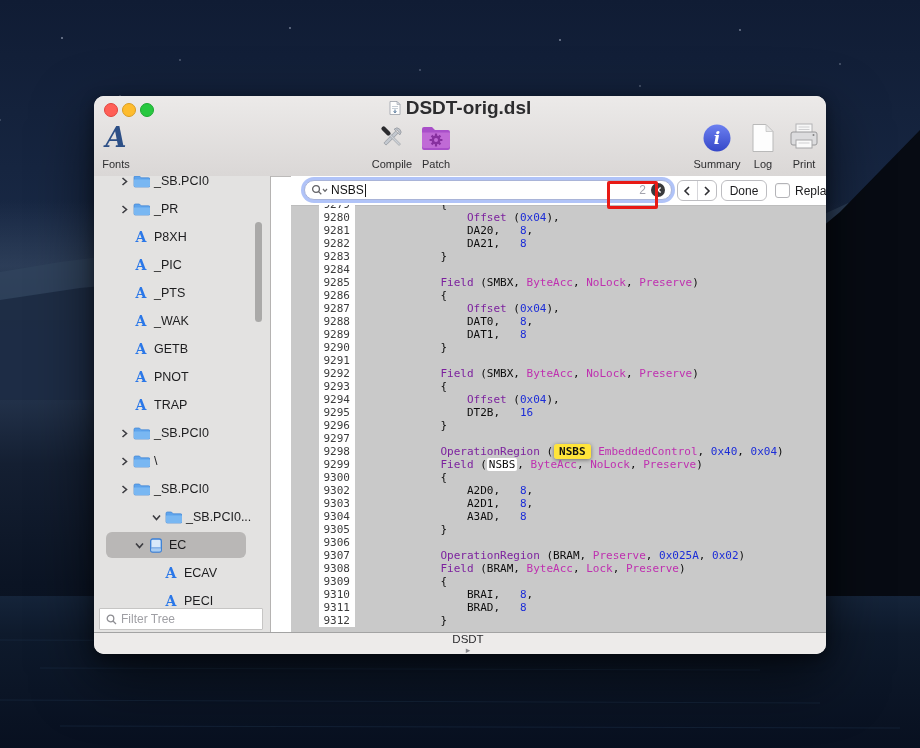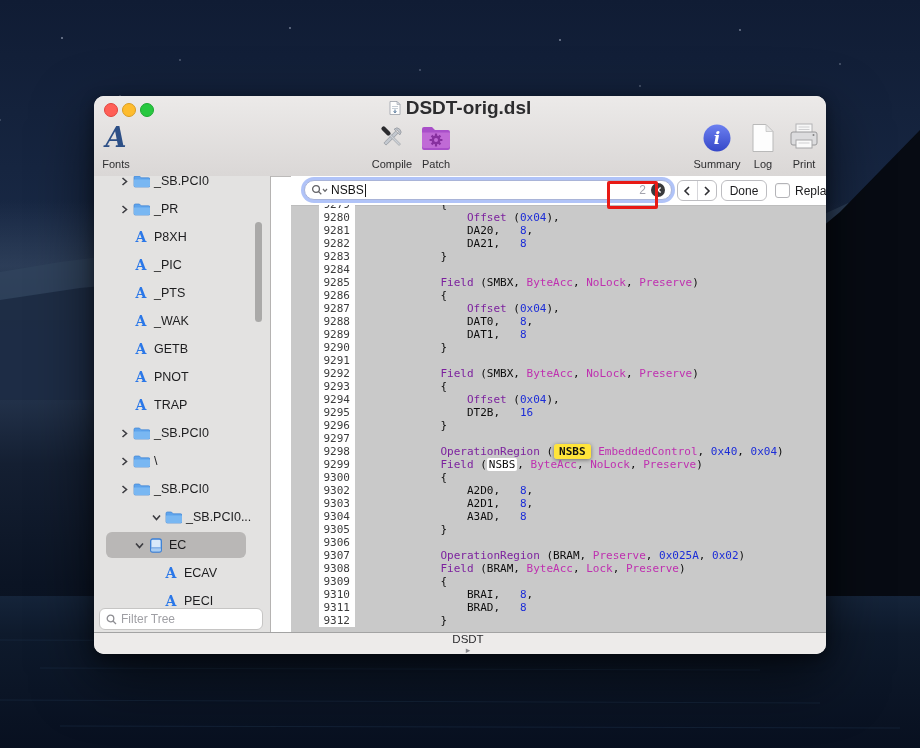--- a/index.html
+++ b/index.html
@@ -27,21 +27,21 @@
   .tree-row{height:28px;display:flex;align-items:center;font-size:12.5px;color:#1d1d1f;}
   .tree-row.selected .hl{position:absolute;left:12px;right:24px;height:26px;background:#b9b7b6;border-radius:6px;z-index:0;}
   .tree-row>*{position:relative;z-index:1;}
   .chev{width:13px;height:28px;display:flex;align-items:center;justify-content:center;flex:none;}
   .chev svg{display:block;}
   .chev.expanded svg{transform:rotate(90deg);}
   .t-ic{width:20px;height:28px;display:flex;align-items:center;justify-content:center;flex:none;}
   .a-glyph{font-family:"DejaVu Serif","Liberation Serif",serif;font-weight:bold;font-size:14px;color:#2a77e8;line-height:16px;}
   .t-lbl{margin-left:3px;white-space:nowrap;}
   .sb-scroll{position:absolute;left:161px;top:46px;width:7px;height:100px;border-radius:4px;background:rgba(90,90,90,.42);}
-  .filter-field{position:absolute;left:5px;right:7px;bottom:3px;height:20px;background:#fff;border:1px solid #c6c5c4;border-radius:6px;display:flex;align-items:center;padding:0 6px;gap:4px;}
+  .filter-field{position:absolute;left:5px;right:7px;bottom:3px;height:20px;background:#fff;border:1px solid #c6c5c4;border-radius:1px;display:flex;align-items:center;padding:0 6px;gap:4px;}
   .filter-field .ph{font-size:12px;color:#9f9fa4;}
   
   .editor-col{position:relative;flex:1;background:#c9c9c9;}
   .find-bar{position:absolute;left:0;right:0;top:0;height:29px;background:#fff;border-bottom:1px solid #bdbdbd;}
   .find-field{position:absolute;left:13px;top:4px;width:368px;height:20px;background:#fff;border:1px solid #a9b4d8;border-radius:11px;
     box-shadow:0 0 0 3px rgba(97,135,242,.5);display:flex;align-items:center;padding:0 6px;box-sizing:border-box;}
   .find-text{font-size:12px;color:#111;margin-left:3px;}
   .caret{display:inline-block;width:1px;height:13px;background:#1a1a1a;margin-left:1px;vertical-align:-2px;}
   .find-spacer{flex:1;}
   .match-count{font-size:12px;color:#a3a3ad;margin-right:5px;}

